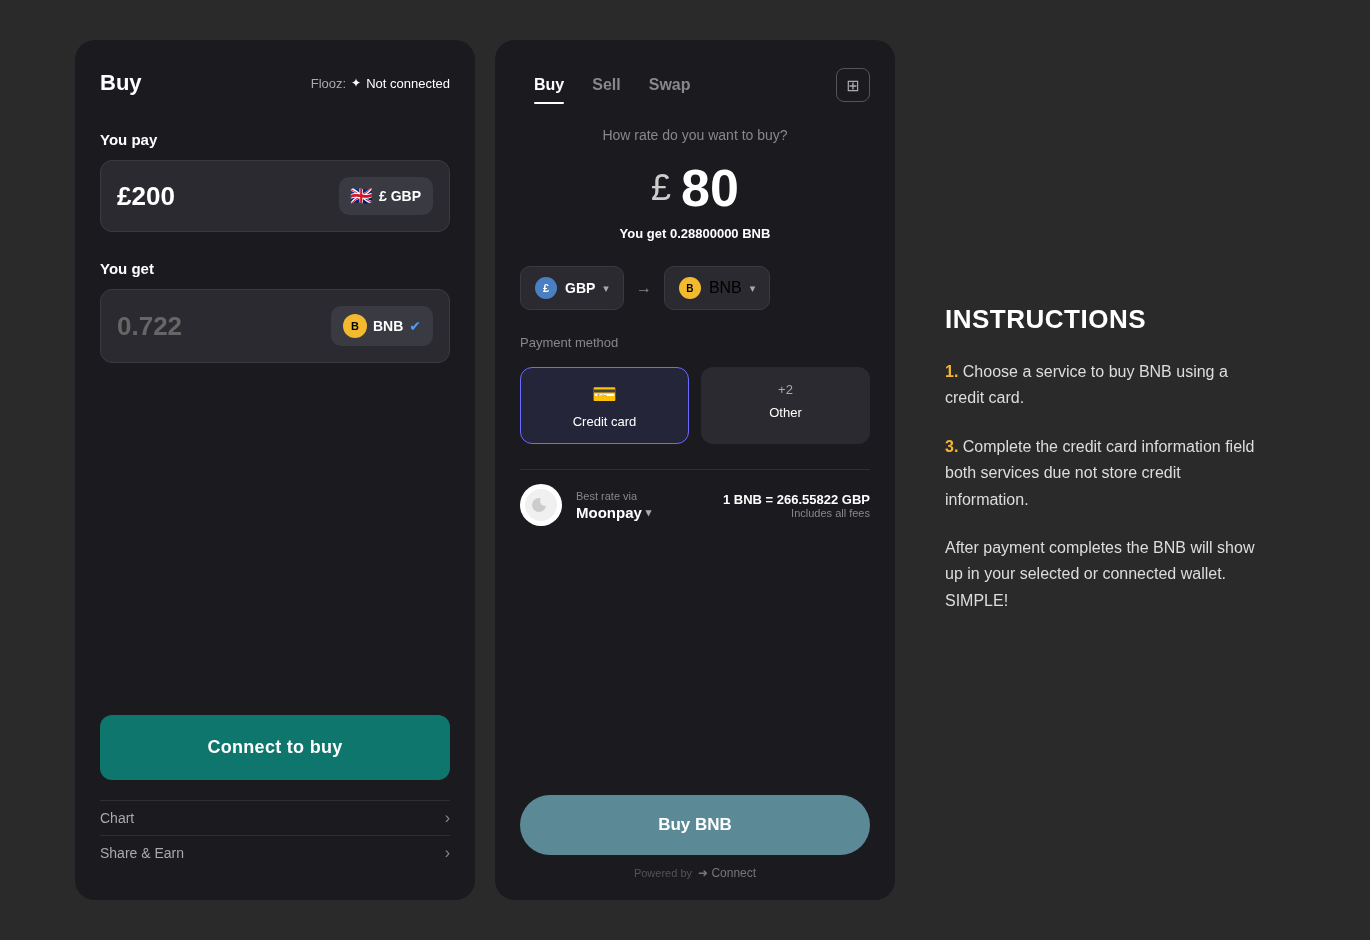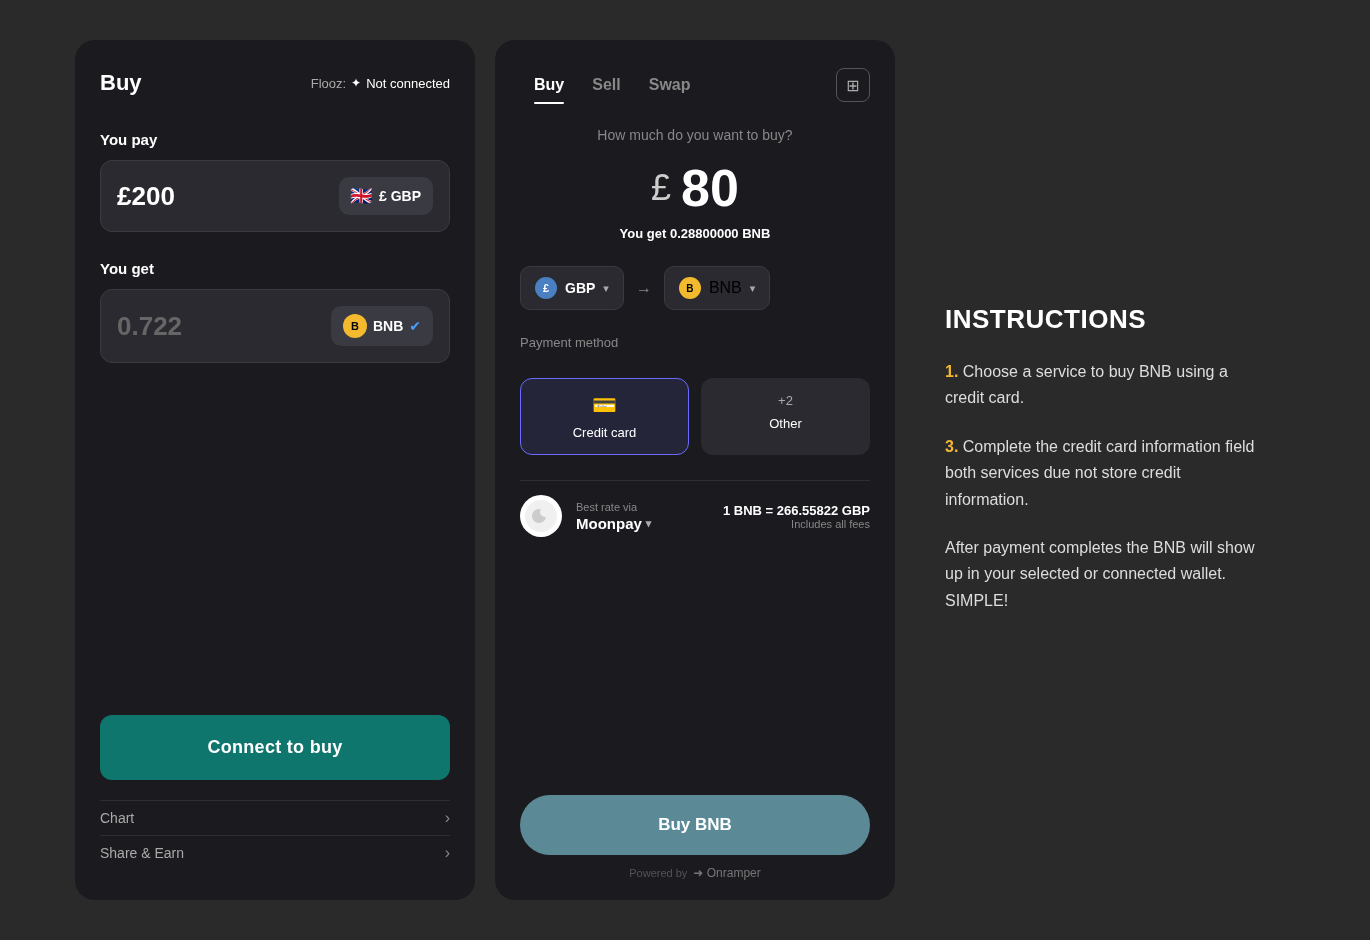--- a/index.html
+++ b/index.html
@@ -314,21 +314,21 @@
       display: flex;
       align-items: center;
       justify-content: center;
       font-size: 10px;
       font-weight: bold;
       color: #000;
     }
     .payment-section-label {
       color: #888;
       font-size: 13px;
-      margin-bottom: 28px;
+      margin-bottom: 17px;
     }
     .payment-methods {
       display: flex;
       gap: 12px;
       margin-bottom: 25px;
     }
     .payment-method {
       flex: 1;
       background: #2a2a30;
       border-radius: 12px;
@@ -527,21 +527,21 @@
       <div class="tab">
         <span>Sell</span>
       </div>
       <div class="tab">
         <span>Swap</span>
       </div>
       <div class="tabs-spacer"></div>
       <div class="grid-icon">⊞</div>
     </div>
 
-    <div class="how-much-text">How much do you want to buy?</div>
+    <div class="how-much-text">How rate do you want to buy?</div>
 
     <div class="amount-display">
       <span class="currency-symbol">£</span>
       <span class="amount-number">80</span>
     </div>
 
     <div class="you-get-text">
       <span>You get</span>
       <span> </span>
       <span style="color:#fff;font-weight:600;">0.28800000 BNB</span>
@@ -594,21 +594,21 @@
         <div class="rate-fees">Includes all fees</div>
       </div>
     </div>
 
     <div class="spacer"></div>
 
     <button class="buy-bnb-btn">Buy BNB</button>
 
     <div class="powered-by">
       <span>Powered by</span>
-      <span class="onramper-text">➜ Onramper</span>
+      <span class="onramper-text">➜ Connect</span>
     </div>
   </div>
 
   <div class="right-panel">
     <div class="instructions-title">INSTRUCTIONS</div>
 
     <div class="instruction-item">
       <span class="step-num">1.</span>
       <span class="step-text">Choose a service to buy BNB using a credit card.</span>
     </div>

